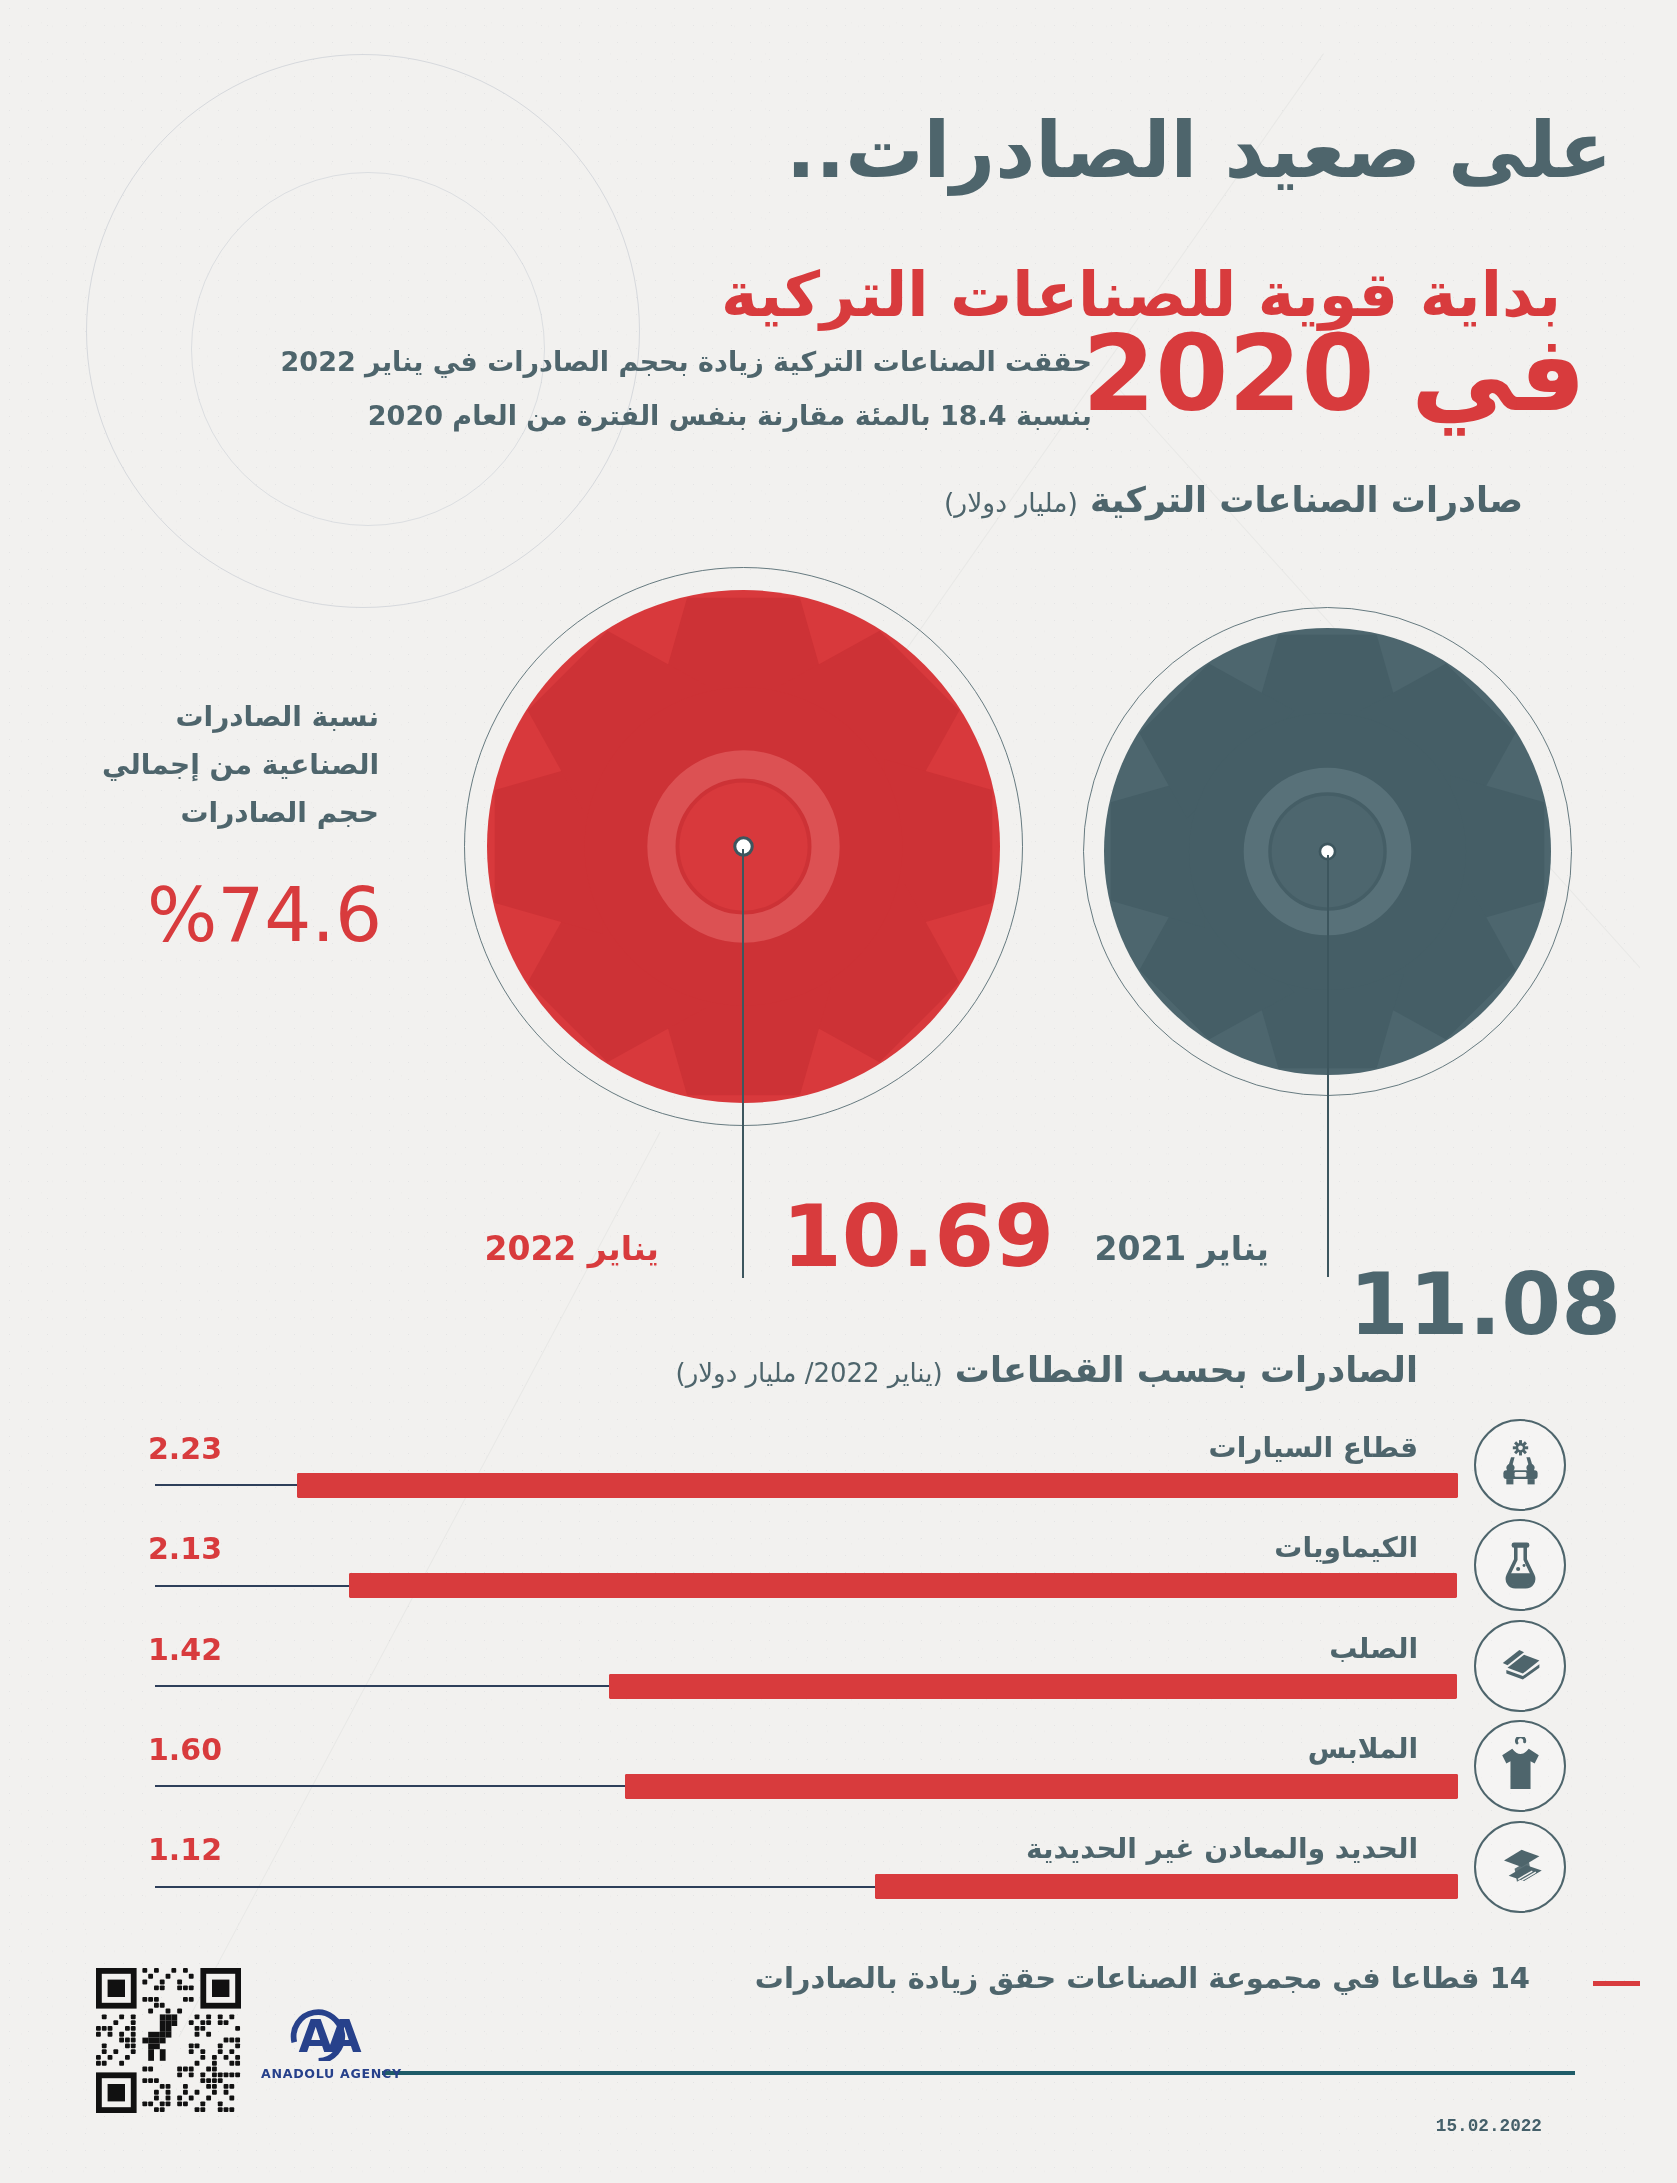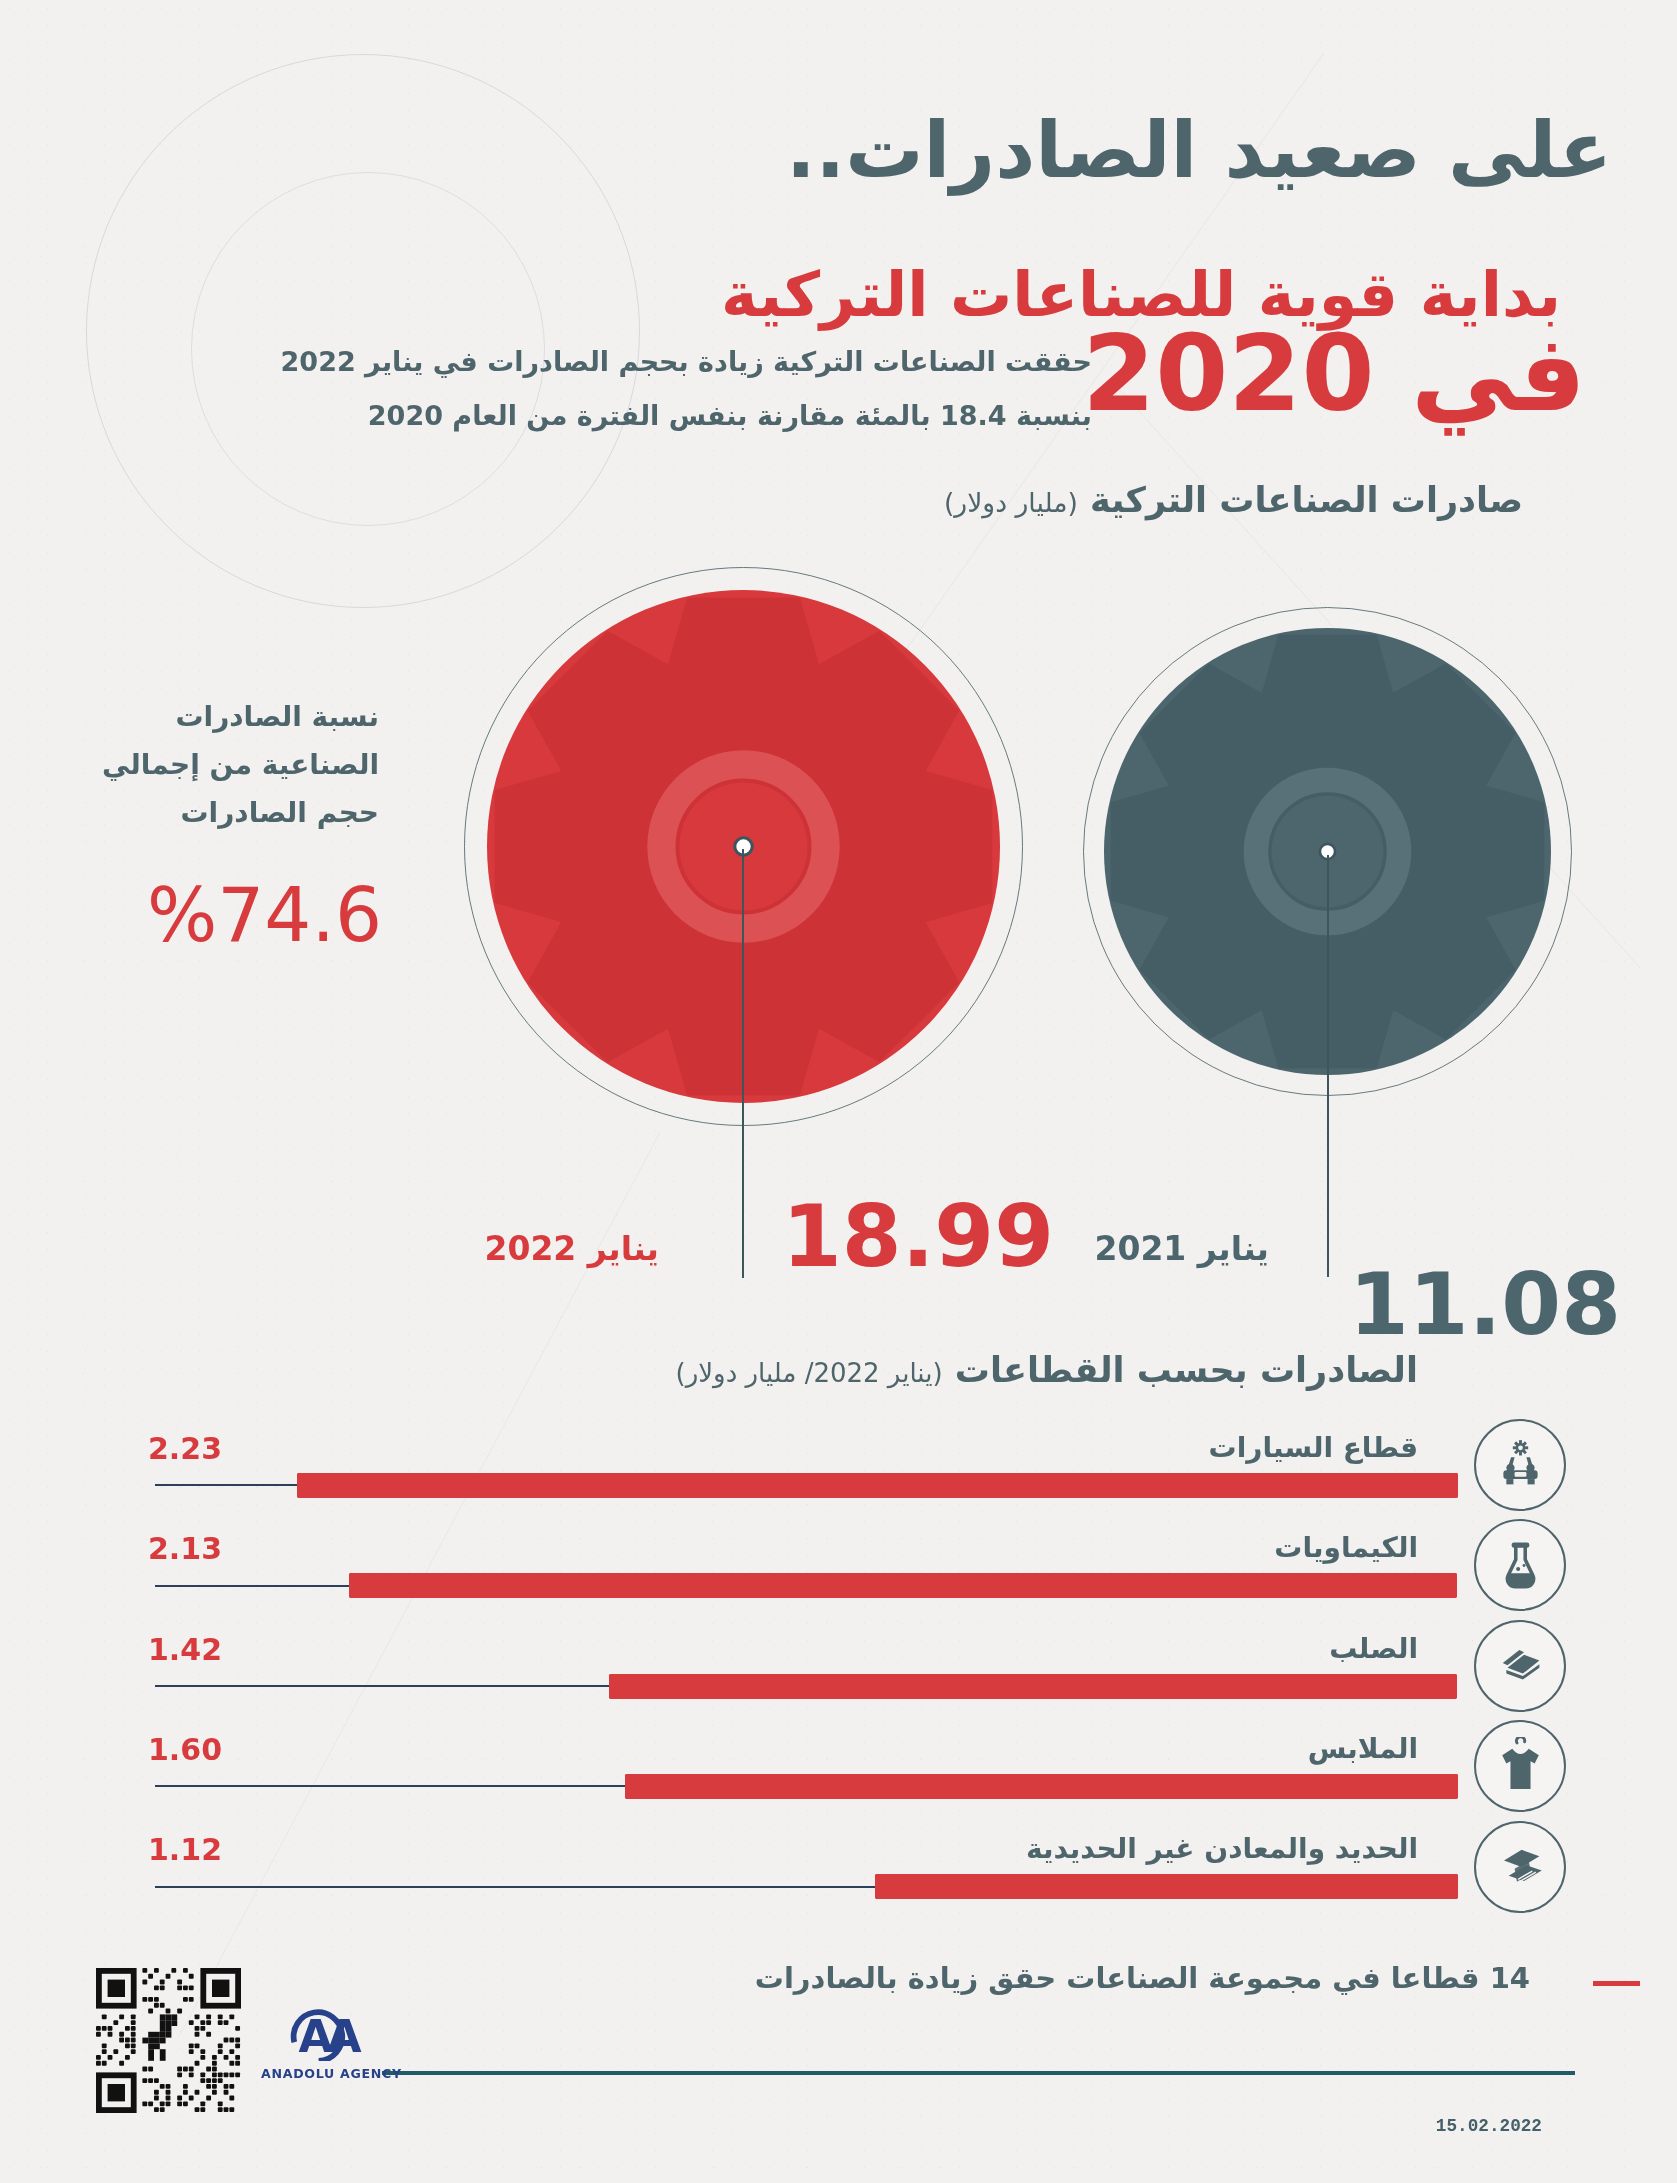--- a/index.html
+++ b/index.html
@@ -123,21 +123,21 @@
           <circle r="297.6"></circle>
         </g>
     <circle r="120" fill="#4d666e"></circle>
     <circle r="153.6" fill="none" stroke="#587179" stroke-width="52.8"></circle>
     <circle r="16.32" fill="#ffffff" stroke="#3d565e" stroke-width="5.76"></circle>
   </svg>
     </div>
   <div id="pline-2022" class="pointer-line"></div>
   <div id="pline-2021" class="pointer-line"></div>
 
-  <div id="gval-2022" class="gear-value t-red" dir="ltr">18.99</div>
+  <div id="gval-2022" class="gear-value t-red" dir="ltr">10.69</div>
   <div id="glab-2022" class="gear-label t-red" dir="rtl">يناير 2022</div>
   <div id="gval-2021" class="gear-value" style="color:#4d666e" dir="ltr">11.08</div>
   <div id="glab-2021" class="gear-label" style="color:#4d666e" dir="rtl">يناير 2021</div>
 
   <div id="chart2-title" class="t-teal" dir="rtl">
     <span>الصادرات بحسب القطاعات</span>
     <span class="note">(يناير 2022/ مليار دولار)</span>
   </div>
   <div id="sector-rows">
       <div class="sector-row">

